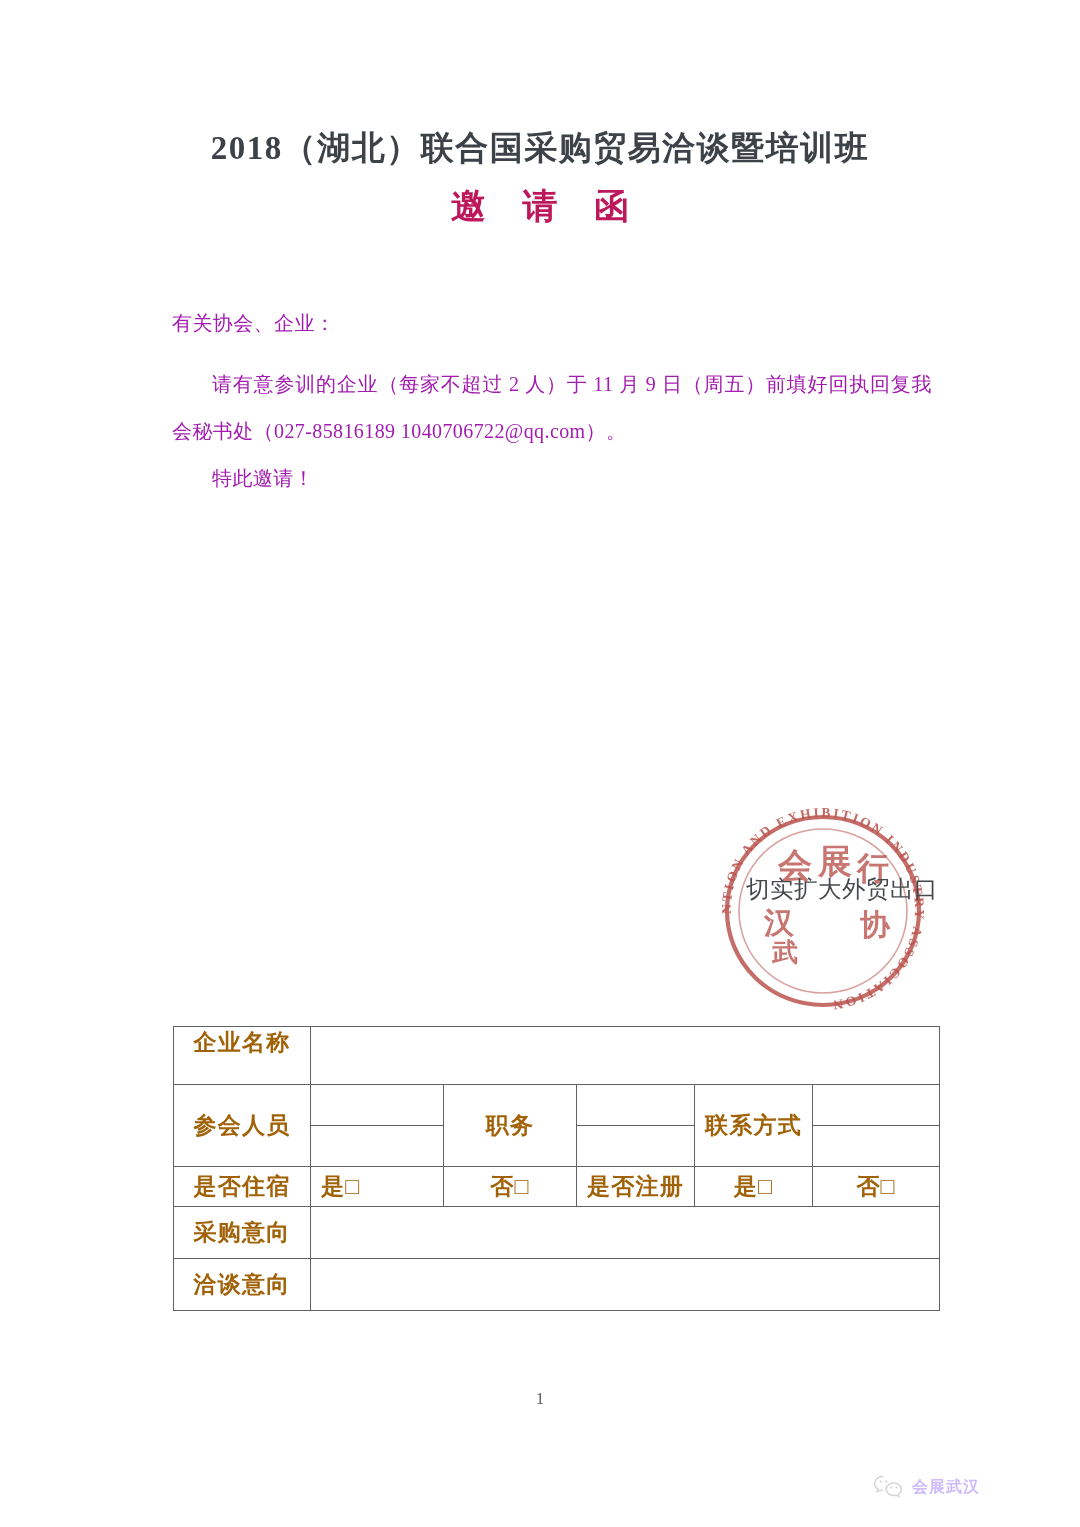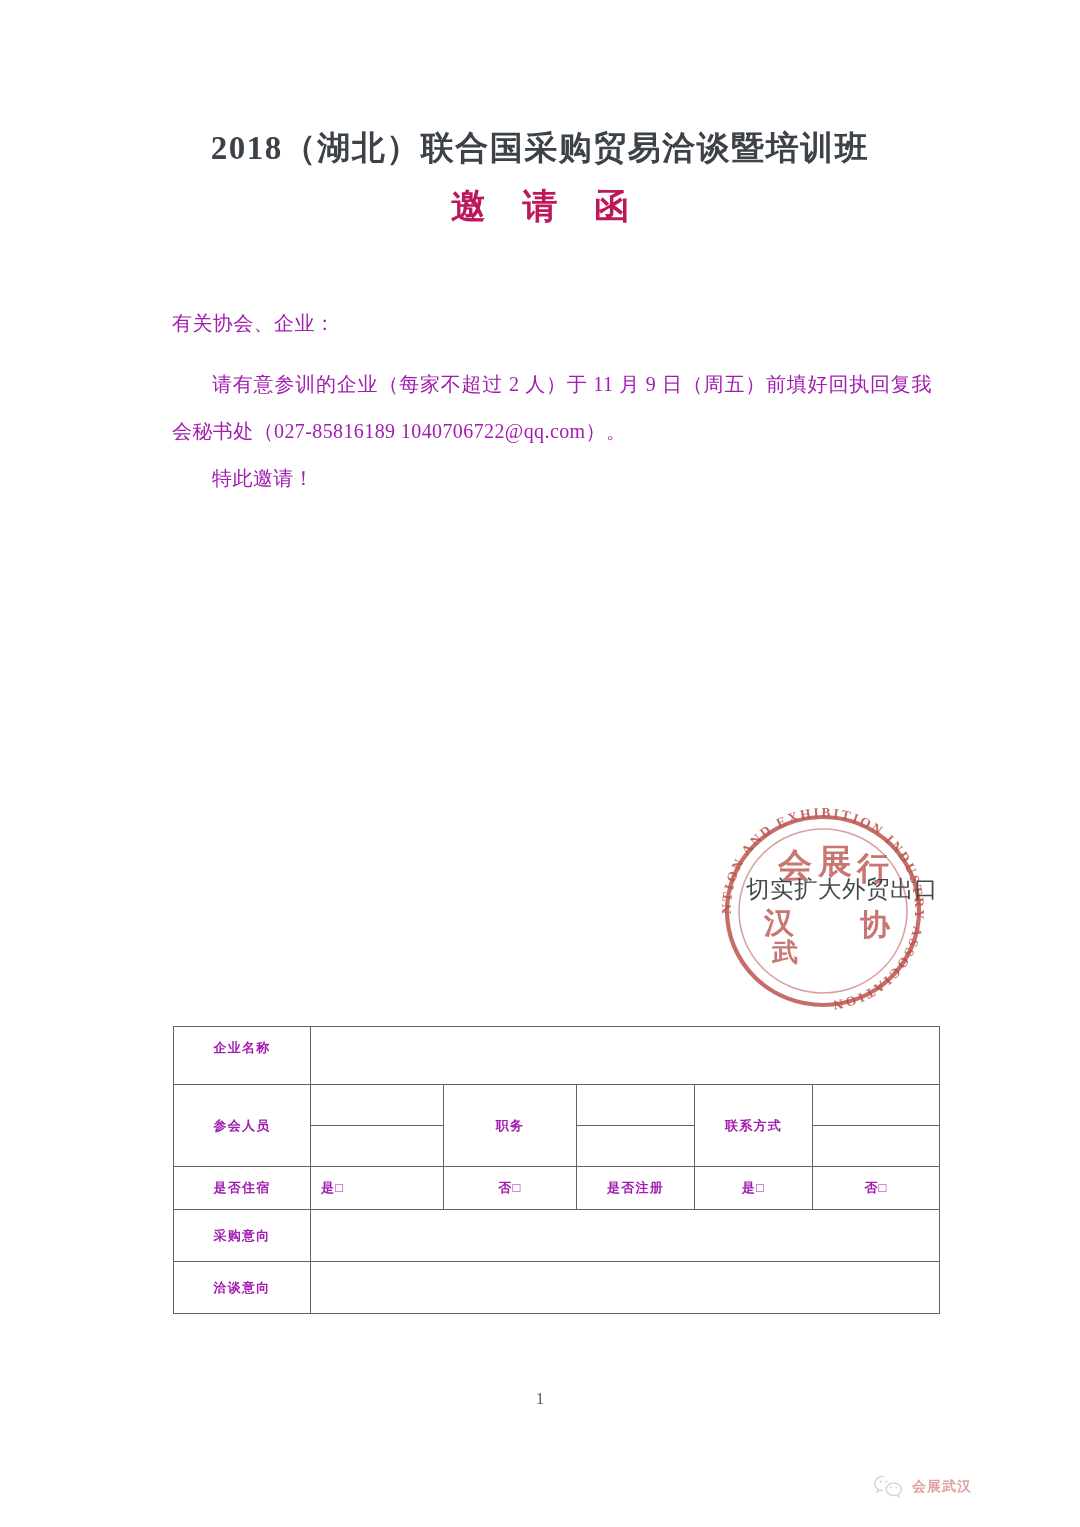--- a/index.html
+++ b/index.html
@@ -118,24 +118,24 @@
     top: 1026px;
     width: 766px;
   }
   table.receipt {
     border-collapse: collapse;
     width: 766px;
     table-layout: fixed;
   }
   table.receipt td {
     border: 1px solid #5f6368;
-    font-size: 13px;
-    color: #a21caf;
+    font-size: 23px;
+    color: #a16207;
     letter-spacing: 1.2px;
-    padding: 12px 10px;
+    padding: 0 10px;
     font-family: "Liberation Serif", "DejaVu Serif", serif;
     font-weight: 600;
     box-sizing: border-box;
   }
   td.lbl { text-align: center; }
   td.lbl-top {
     text-align: center;
     vertical-align: top;
     padding-top: 12px;
   }
@@ -163,23 +163,23 @@
   .wechat-badge {
     position: absolute;
     left: 873px;
     top: 1474px;
     display: flex;
     align-items: center;
     gap: 9px;
     opacity: .42;
   }
   .wechat-badge .wx-text {
-    font-size: 14px;
+    font-size: 16px;
     font-weight: 700;
-    color: #b91c1c;
+    color: #8b5cf6;
     letter-spacing: 1px;
     font-family: "Liberation Sans", sans-serif;
   }
 </style>
 </head>
 <body>
 
 <div class="page">
 
   <div class="title-block">

